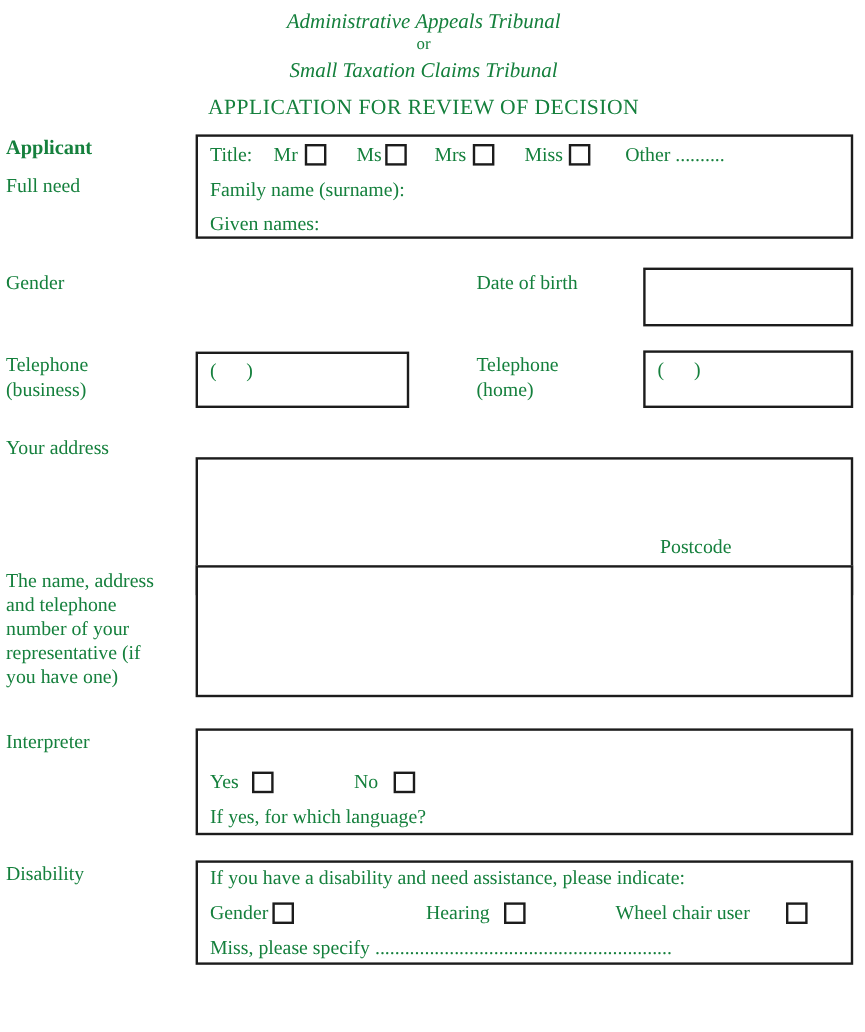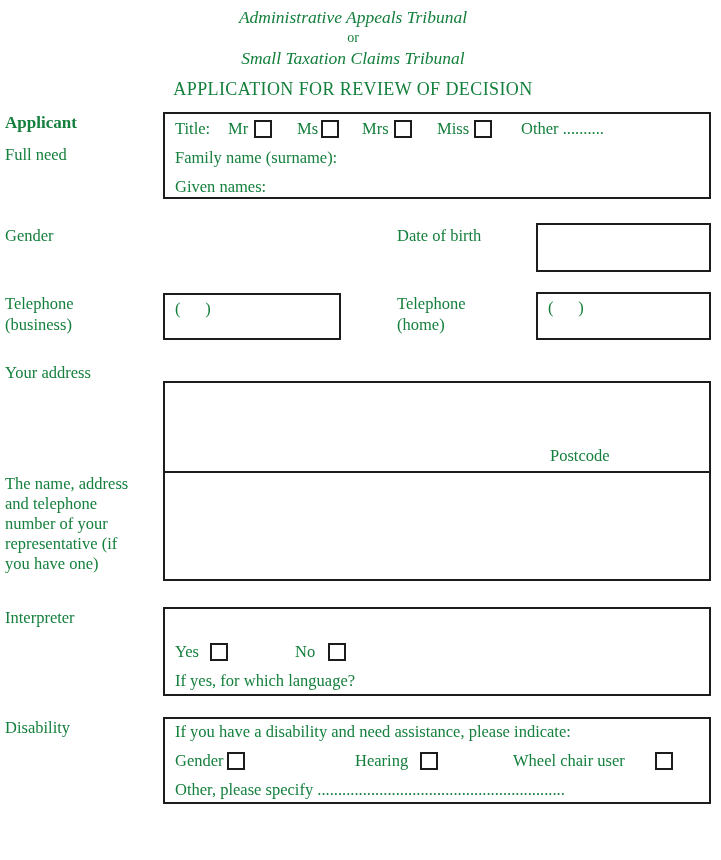--- a/index.html
+++ b/index.html
@@ -112,16 +112,16 @@
   </div>
 
   <div class="box" style="left:163px;top:717px;width:548px;height:87px">
     <span class="abs" style="left:10px;top:3px">If you have a disability and need assistance, please indicate:</span>
     <span class="abs" style="left:10px;top:32px">Gender</span>
     <span class="cb" style="left:62px;top:33px"></span>
     <span class="abs" style="left:190px;top:32px">Hearing</span>
     <span class="cb" style="left:255px;top:33px"></span>
     <span class="abs" style="left:348px;top:32px">Wheel chair user</span>
     <span class="cb" style="left:490px;top:33px"></span>
-    <span class="abs" style="left:10px;top:61px">Other, please specify ............................................................</span>
+    <span class="abs" style="left:10px;top:61px">Miss, please specify ............................................................</span>
   </div>
 
 </div>
 
 </body></html>

